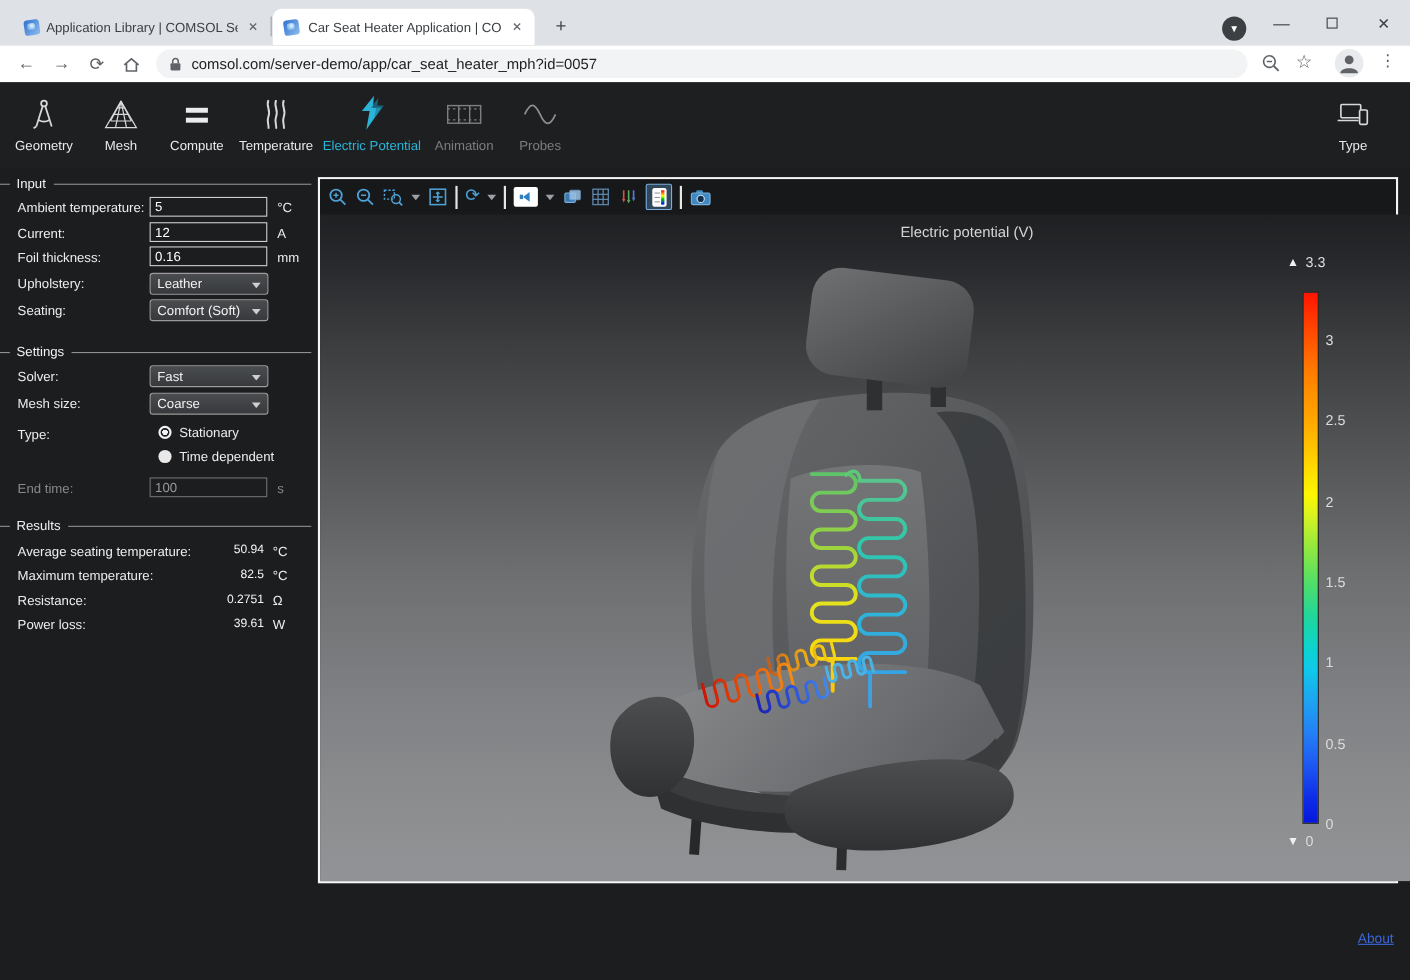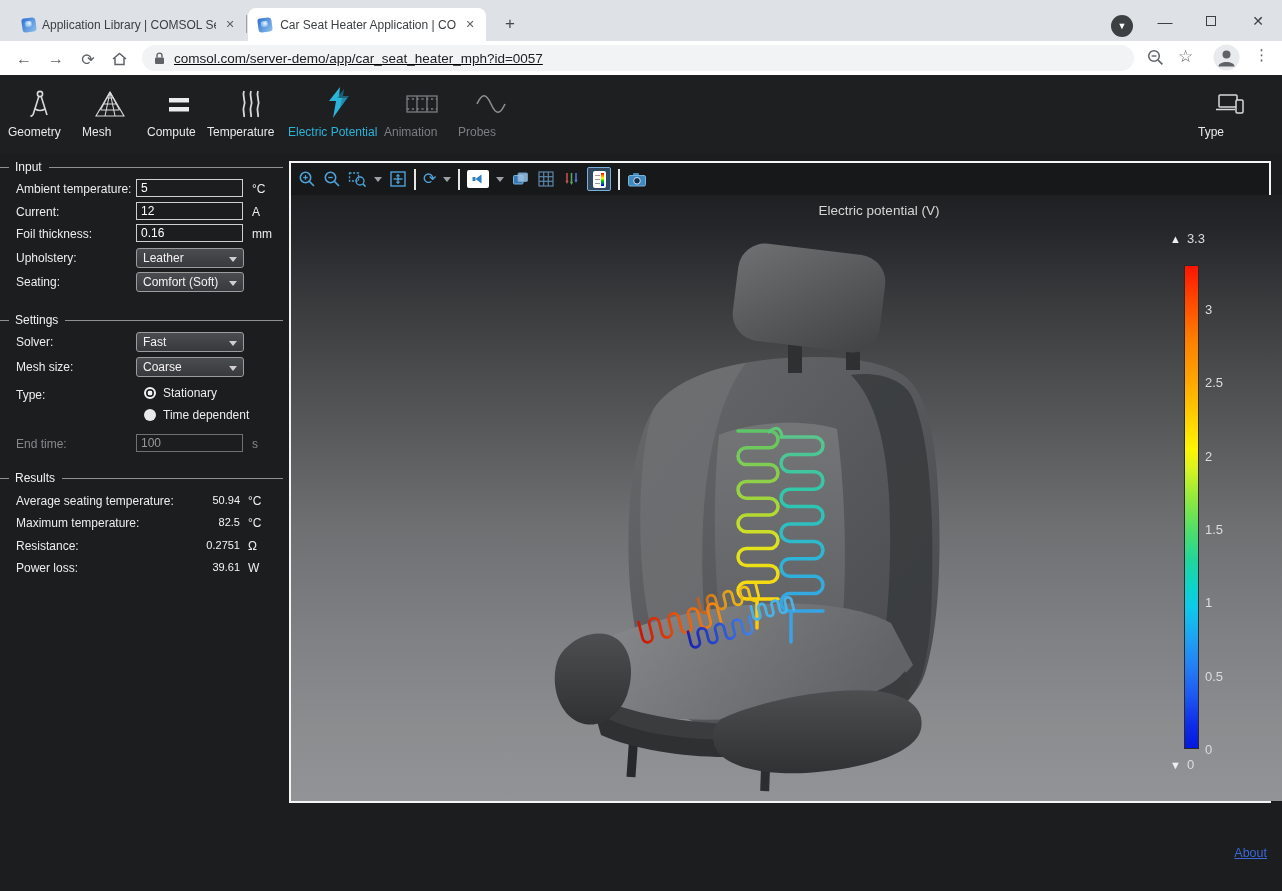--- a/index.html
+++ b/index.html
@@ -19,30 +19,30 @@
   .favicon::after { content:""; position:absolute; left:3px; top:3px; width:7px; height:6px; border-radius:2px; background:radial-gradient(circle at 60% 40%, #eaf4ff 0%, #7db8ea 70%); }
   .media-btn { position:absolute; left:1111px; top:15px; width:22px; height:22px; border-radius:11px; background:#3c4043; color:#fff; font-size:9px; display:flex; align-items:center; justify-content:center; }
   .win-btn { position:absolute; top:8px; width:34px; height:26px; display:flex; align-items:center; justify-content:center; color:#3c4043; }
   .win-min { left:1148px; font-size:15px; }
   .win-max { left:1194px; }
   .win-max .sq { width:10px; height:10px; border:1.3px solid #3c4043; }
   .win-close { left:1241px; font-size:14px; }
 
   .urlrow { position:absolute; top:41px; left:0; width:1282px; height:34px; background:#fff; }
   .nav-ic { position:absolute; top:7px; width:22px; height:22px; display:flex; align-items:center; justify-content:center; color:#5f6368; font-size:16px; }
-  .urlpill { position:absolute; left:142px; top:4px; width:992px; height:26px; background:#f1f3f4; border-radius:13px; display:flex; align-items:center; padding-left:12px;text-decoration:underline; }
+  .urlpill { position:absolute; left:142px; top:4px; width:992px; height:26px; background:#f1f3f4; border-radius:13px; display:flex; align-items:center; padding-left:12px; }
   .urltext { font-size:13.5px; color:#202124; margin-left:9px; }
   .url-ic { position:absolute; top:7px; color:#5f6368; }
 
   
   .app { position:absolute; top:75px; left:0; width:1282px; height:816px; background:#1c1d1f; }
 
   
   .ribbon { position:absolute; top:0; left:0; width:1282px; height:78px; background:#1d1f21; }
-  .rib-item { position:absolute; top:9px; text-align:left; }
+  .rib-item { position:absolute; top:9px; text-align:center; }
   .rib-ic { height:36px; display:flex; align-items:flex-end; justify-content:center; }
   .rib-label { font-size:12px; color:#e9e9e9; margin-top:5px; white-space:nowrap; }
   .rib-item.active .rib-label { color:#2bb3d8; }
   .rib-item.disabled .rib-label { color:#7c7e80; }
 
   
   .side { position:absolute; left:0; top:78px; width:288px; height:738px; }
   .sec-h { position:absolute; left:0; width:288px; height:14px; display:flex; align-items:center; }
   .sec-h .dash { width:9px; height:1px; background:#909090; margin-right:6px; }
   .sec-h .txt { font-size:12px; color:#f2f2f2; }

